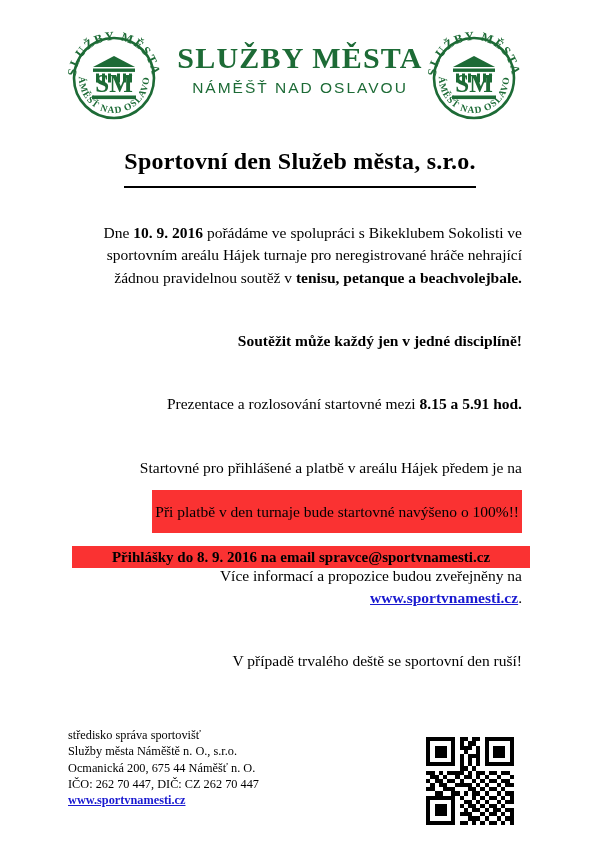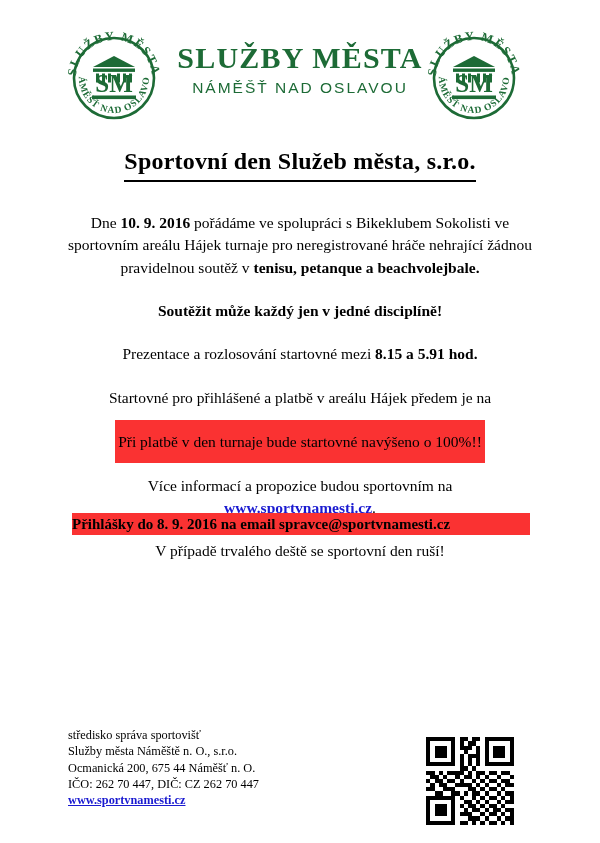--- a/index.html
+++ b/index.html
@@ -75,36 +75,36 @@
     top: 148px;
     left: 0;
     width: 600px;
     text-align: center;
     font-size: 24px;
     font-weight: bold;
     letter-spacing: 0.2px;
   }
   .doc-title span {
     border-bottom: 2px solid #000;
-    padding-bottom: 6px;
+    padding-bottom: 12px;
   }
 
   
   .body-area {
     position: absolute;
     top: 212px;
     left: 68px;
     width: 464px;
   }
 
   .para {
-    text-align: center;
+    text-align: right;
     font-size: 15.5px;
     line-height: 1.44;
-    margin: 0;
+    margin: 10px;
   }
   .gap-md { height: 21px; }
 
   b, .b { font-weight: bold; }
 
   .hl-red {
     background: #fa3232;
     padding: 13px 3px;
     box-decoration-break: clone;
     -webkit-box-decoration-break: clone;
@@ -112,28 +112,28 @@
 
   .link {
     color: #1a1ad0;
     text-decoration: underline;
     font-weight: bold;
   }
 
   
   .banner {
     position: absolute;
-    top: 513px;
+    top: 546px;
     left: 72px;
     width: 458px;
     height: 22px;
     background: #fa3232;
     display: flex;
     align-items: center;
-    justify-content: flex-start;
+    justify-content: center;
   }
   .banner-text {
     font-size: 15px;
     font-weight: bold;
     color: #000;
     white-space: nowrap;
   }
 
   
   .footer {
@@ -256,21 +256,21 @@
 
     <p class="para">
       <span>Startovné pro přihlášené a platbě v areálu Hájek předem je na</span><br>
       <br>
       <span class="hl-red">Při platbě v den turnaje bude startovné navýšeno o 100%!!</span>
     </p>
 
     <div class="gap-md"></div>
 
     <p class="para">
-      <span>Více informací a propozice budou sportovním na</span><br>
+      <span>Více informací a propozice budou zveřejněny na</span><br>
       <a class="link" href="#">www.sportvnamesti.cz</a><span>.</span>
     </p>
 
     <div class="gap-md"></div>
 
     <p class="para">V případě trvalého deště se sportovní den ruší!</p>
   </div>
 
   <div class="banner">
     <span class="banner-text">Přihlášky do 8. 9. 2016 na email spravce@sportvnamesti.cz</span>

